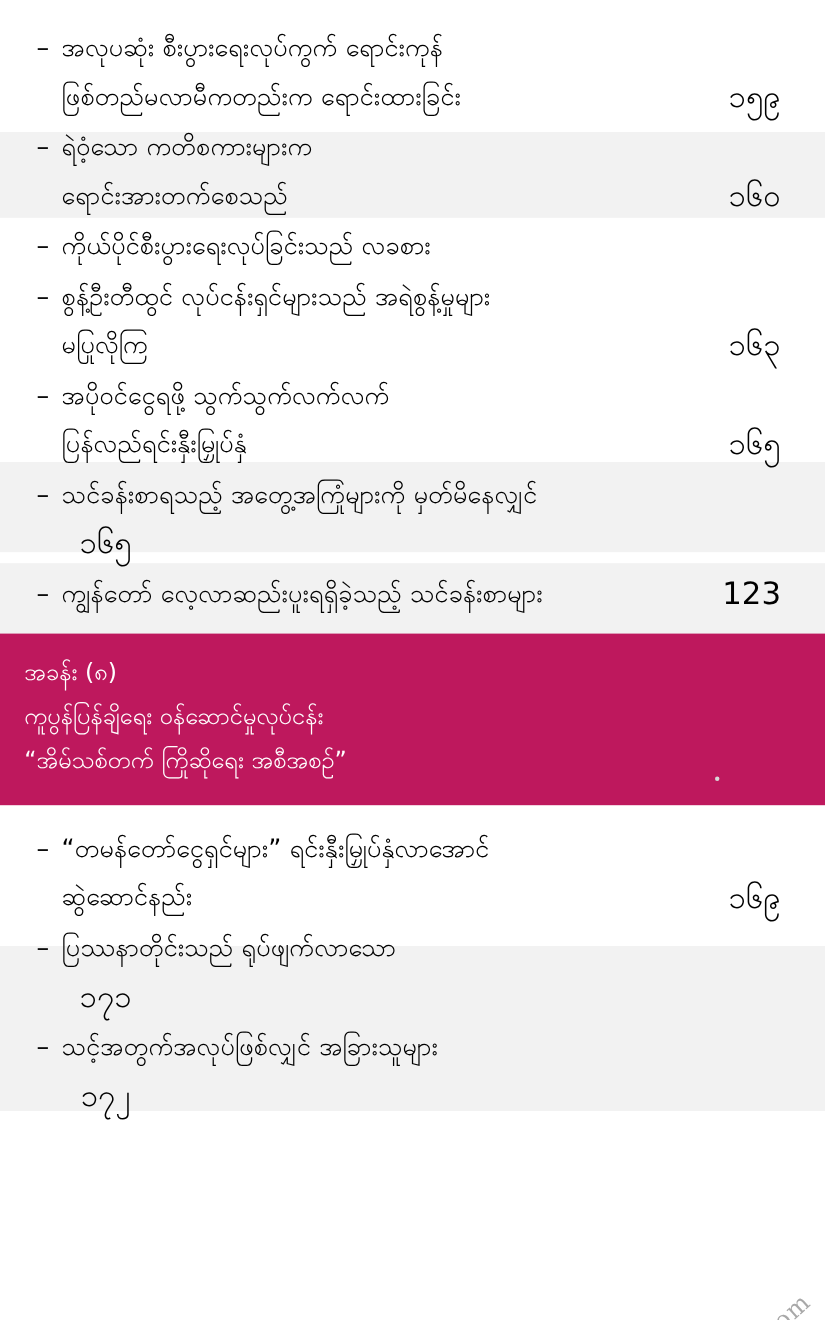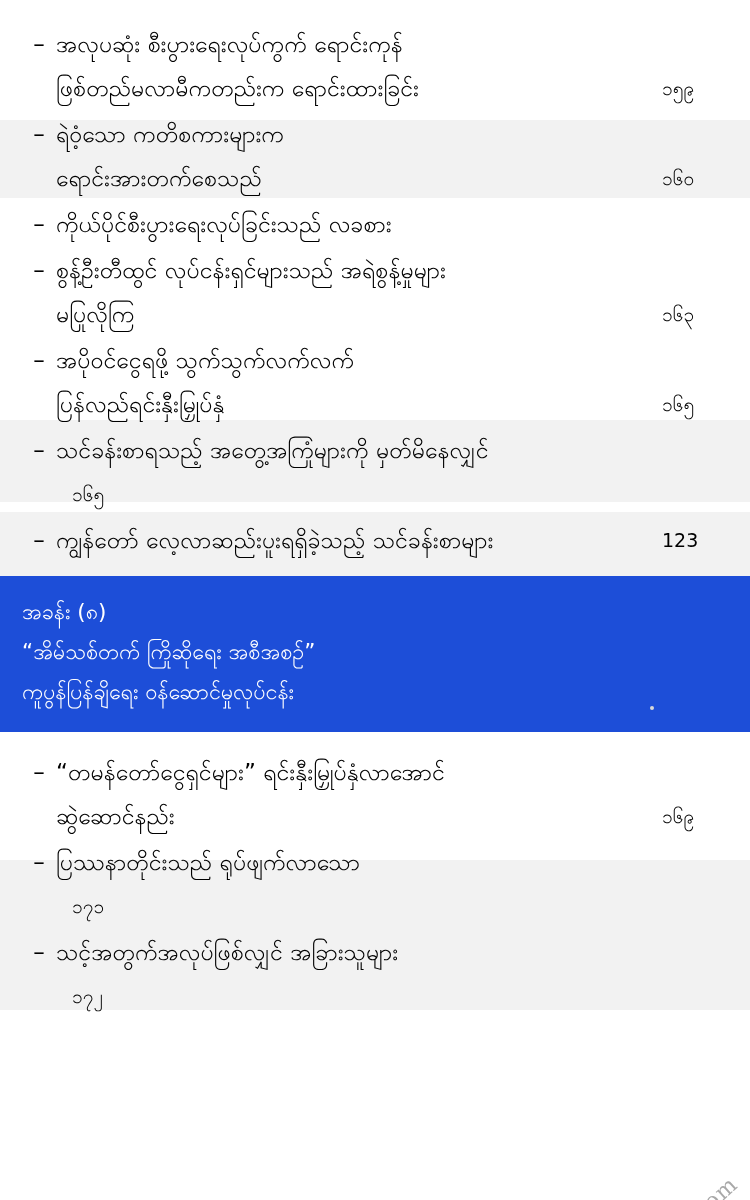--- a/index.html
+++ b/index.html
@@ -72,29 +72,29 @@
   }
 
   .txt {
     font-size: 23px;
     letter-spacing: 0.1px;
     white-space: nowrap;
     font-family: "DejaVu Sans", "Liberation Sans", sans-serif;
   }
 
   .pg {
-    font-size: 19px;
+    font-size: 28px;
     margin-left: 16px;
     white-space: nowrap;
     min-width: 48px;
-    text-align: left;
+    text-align: center;
   }
 
   .chapter-block {
-    background: #1d4ed8;
+    background: #be185d;
     color: #ffffff;
     margin: 14px -22px 10px -22px;
     padding: 16px 0 20px 22px;
     width: 750px;
     box-sizing: border-box;
     position: relative;
   }
   .chapter-block .cl {
     font-size: 21.5px;
     line-height: 40px;
@@ -218,22 +218,22 @@
           <span class="txt">ကျွန်တော် လေ့လာဆည်းပူးရရှိခဲ့သည့် သင်ခန်းစာများ</span>
           <span class="pg">123</span>
         </span>
       </span>
     </li>
 
   </ul>
 
   <div class="chapter-block">
     <div class="cl">အခန်း (၈)</div>
+    <div class="cl">ကူပွန်ပြန်ချိရေး ဝန်ဆောင်မှုလုပ်ငန်း</div>
     <div class="cl">“အိမ်သစ်တက် ကြိုဆိုရေး အစီအစဉ်”</div>
-    <div class="cl">ကူပွန်ပြန်ချိရေး ဝန်ဆောင်မှုလုပ်ငန်း</div>
     <span class="chapter-dot"></span>
   </div>
 
   <ul class="toc-list after-chapter">
 
     <li class="toc-item">
       <span class="dash">–</span>
       <span class="entry">
         <span class="line">
           <span class="txt">“တမန်တော်ငွေရှင်များ” ရင်းနှီးမြှုပ်နှံလာအောင်</span>

